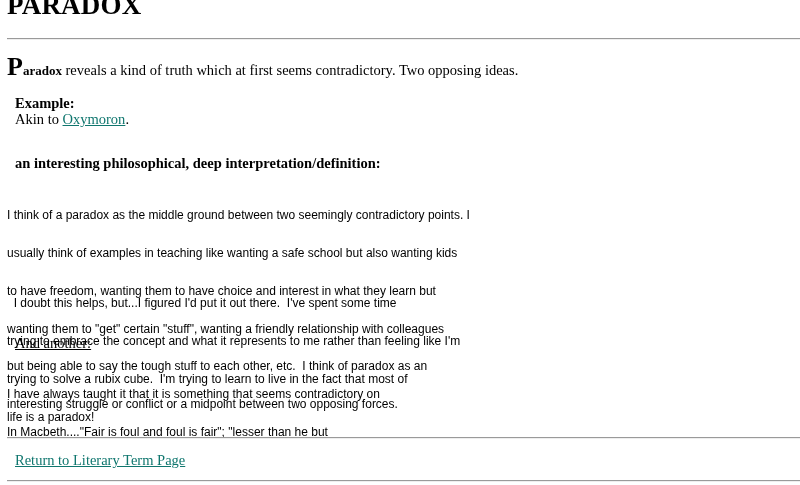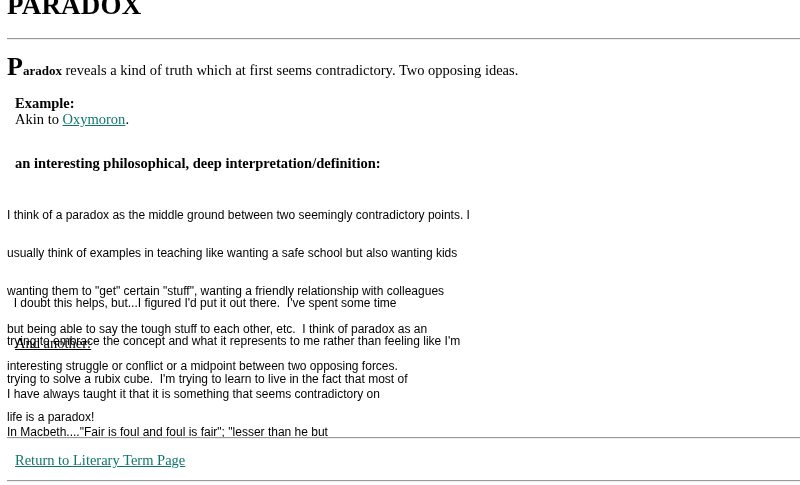--- a/index.html
+++ b/index.html
@@ -43,20 +43,21 @@
 <div class="abs serif-block" style="top:95px;">
   <div><b>Example:</b></div>
   <div><span>Akin to </span><a class="lnk" href="#">Oxymoron</a><span>.</span></div>
 </div>
 
 <div class="abs serif-block" style="top:155px;font-weight:bold;">an interesting philosophical, deep interpretation/definition:</div>
 
 <div class="abs sans" style="top:184px;">
   <div>I think of a paradox as the middle ground between two seemingly contradictory points. I</div>
   <div>usually think of examples in teaching like wanting a safe school but also wanting kids</div>
+  <div>to have freedom, wanting them to have choice and interest in what they learn but</div>
   <div>wanting them to "get" certain "stuff", wanting a friendly relationship with colleagues</div>
   <div>but being able to say the tough stuff to each other, etc.  I think of paradox as an</div>
   <div>interesting struggle or conflict or a midpoint between two opposing forces.</div>
 </div>
 
 <div class="abs sans" style="top:272px;">
   <div>  I doubt this helps, but...I figured I'd put it out there.  I've spent some time</div>
   <div>trying to embrace the concept and what it represents to me rather than feeling like I'm</div>
   <div>trying to solve a rubix cube.  I'm trying to learn to live in the fact that most of</div>
   <div>life is a paradox!</div>

